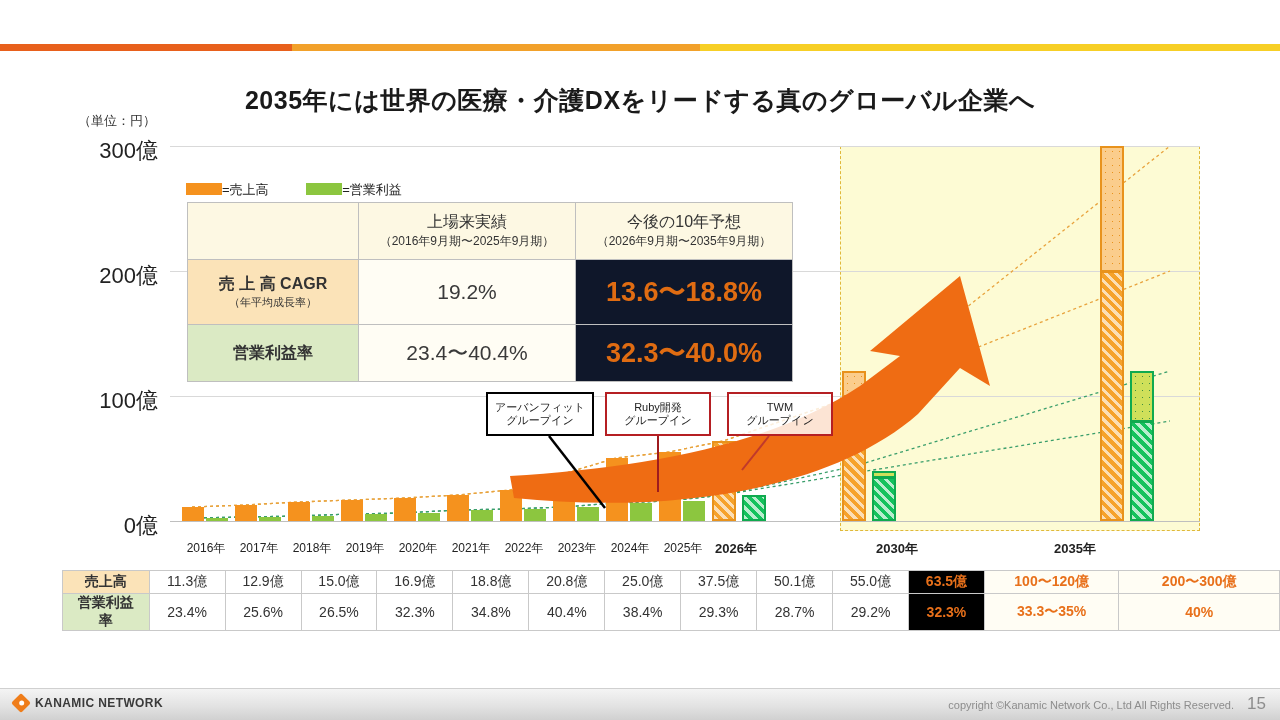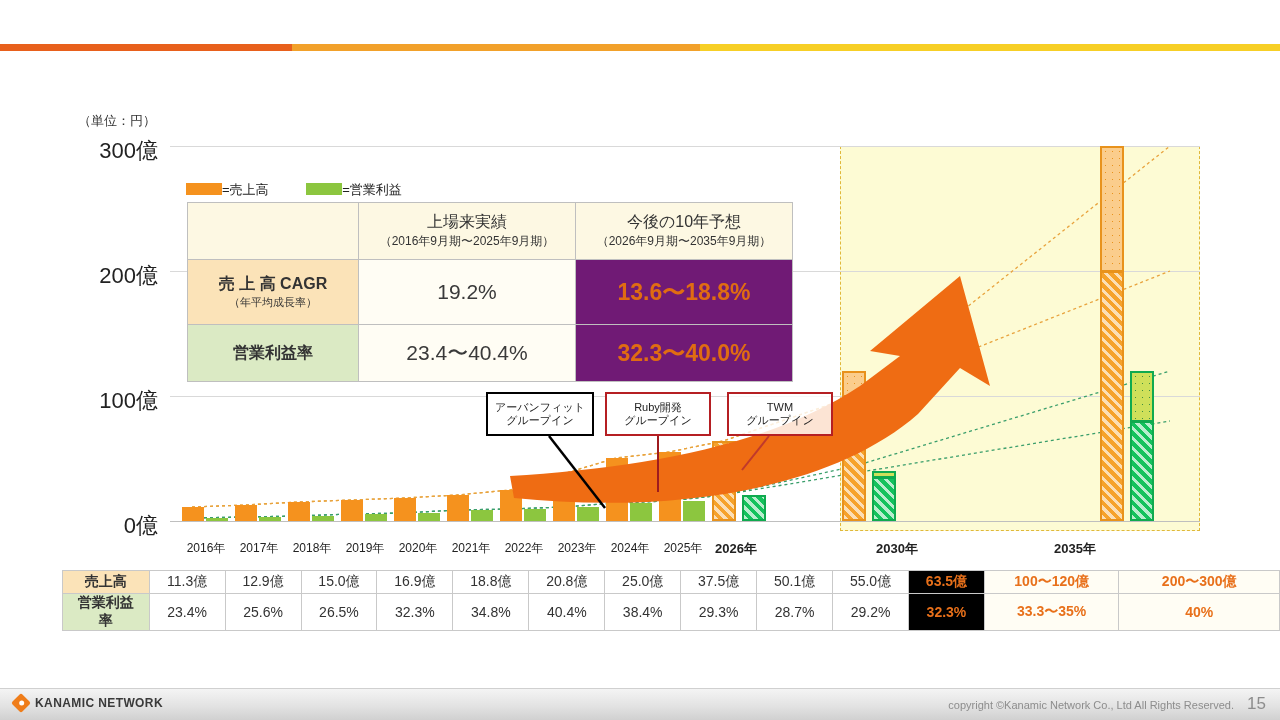--- a/index.html
+++ b/index.html
@@ -48,21 +48,21 @@
   .cagr .c0{width:154px;}
   .cagr .c1{width:200px;}
   .cagr .c2{width:200px;}
   .cagr .hd{background:#fdf8e3;height:46px;}
   .cagr .hd .big{font-size:16px;display:block;}
   .cagr .hd .sm{font-size:12px;display:block;}
   .cagr .rh-o{background:#fbe3b8;font-weight:bold;font-size:16px;height:54px;}
   .cagr .rh-o .sm{font-size:11px;font-weight:normal;display:block;}
   .cagr .rh-g{background:#dbeac4;font-weight:bold;font-size:16px;height:46px;}
   .cagr .val{font-size:21px;color:#3a3a3a;background:#fffdf4;}
-  .cagr .valf{font-size:23px;font-weight:bold;color:#e06c12;background:#701a75;}
+  .cagr .valf{font-size:27px;font-weight:bold;color:#e06c12;background:#0f172a;}
 
   
   .callout{position:absolute;background:#fff;box-sizing:border-box;
     font-size:11px;line-height:1.15;text-align:center;color:#222;
     display:flex;align-items:center;justify-content:center;}
   .co-k{border:2px solid #000;}
   .co-r{border:2px solid #b51f23;}
 
   
   .bar{position:absolute;bottom:0;}
@@ -112,20 +112,21 @@
 </style>
 </head>
 <body>
 
 <div class="slide">
 
   <div class="hdr-bar hb1"></div>
   <div class="hdr-bar hb2"></div>
   <div class="hdr-bar hb3"></div>
 
+  <div class="heading">2035年には世界の医療・介護DXをリードする真のグローバル企業へ</div>
 
   <div class="unit">（単位：円）</div>
 
   <div class="ylab" style="left:48px;top:136px;">300億</div>
   <div class="ylab" style="left:48px;top:261px;">200億</div>
   <div class="ylab" style="left:48px;top:386px;">100億</div>
   <div class="ylab" style="left:48px;top:511px;">0億</div>
 
   <div class="zone"></div>
 

